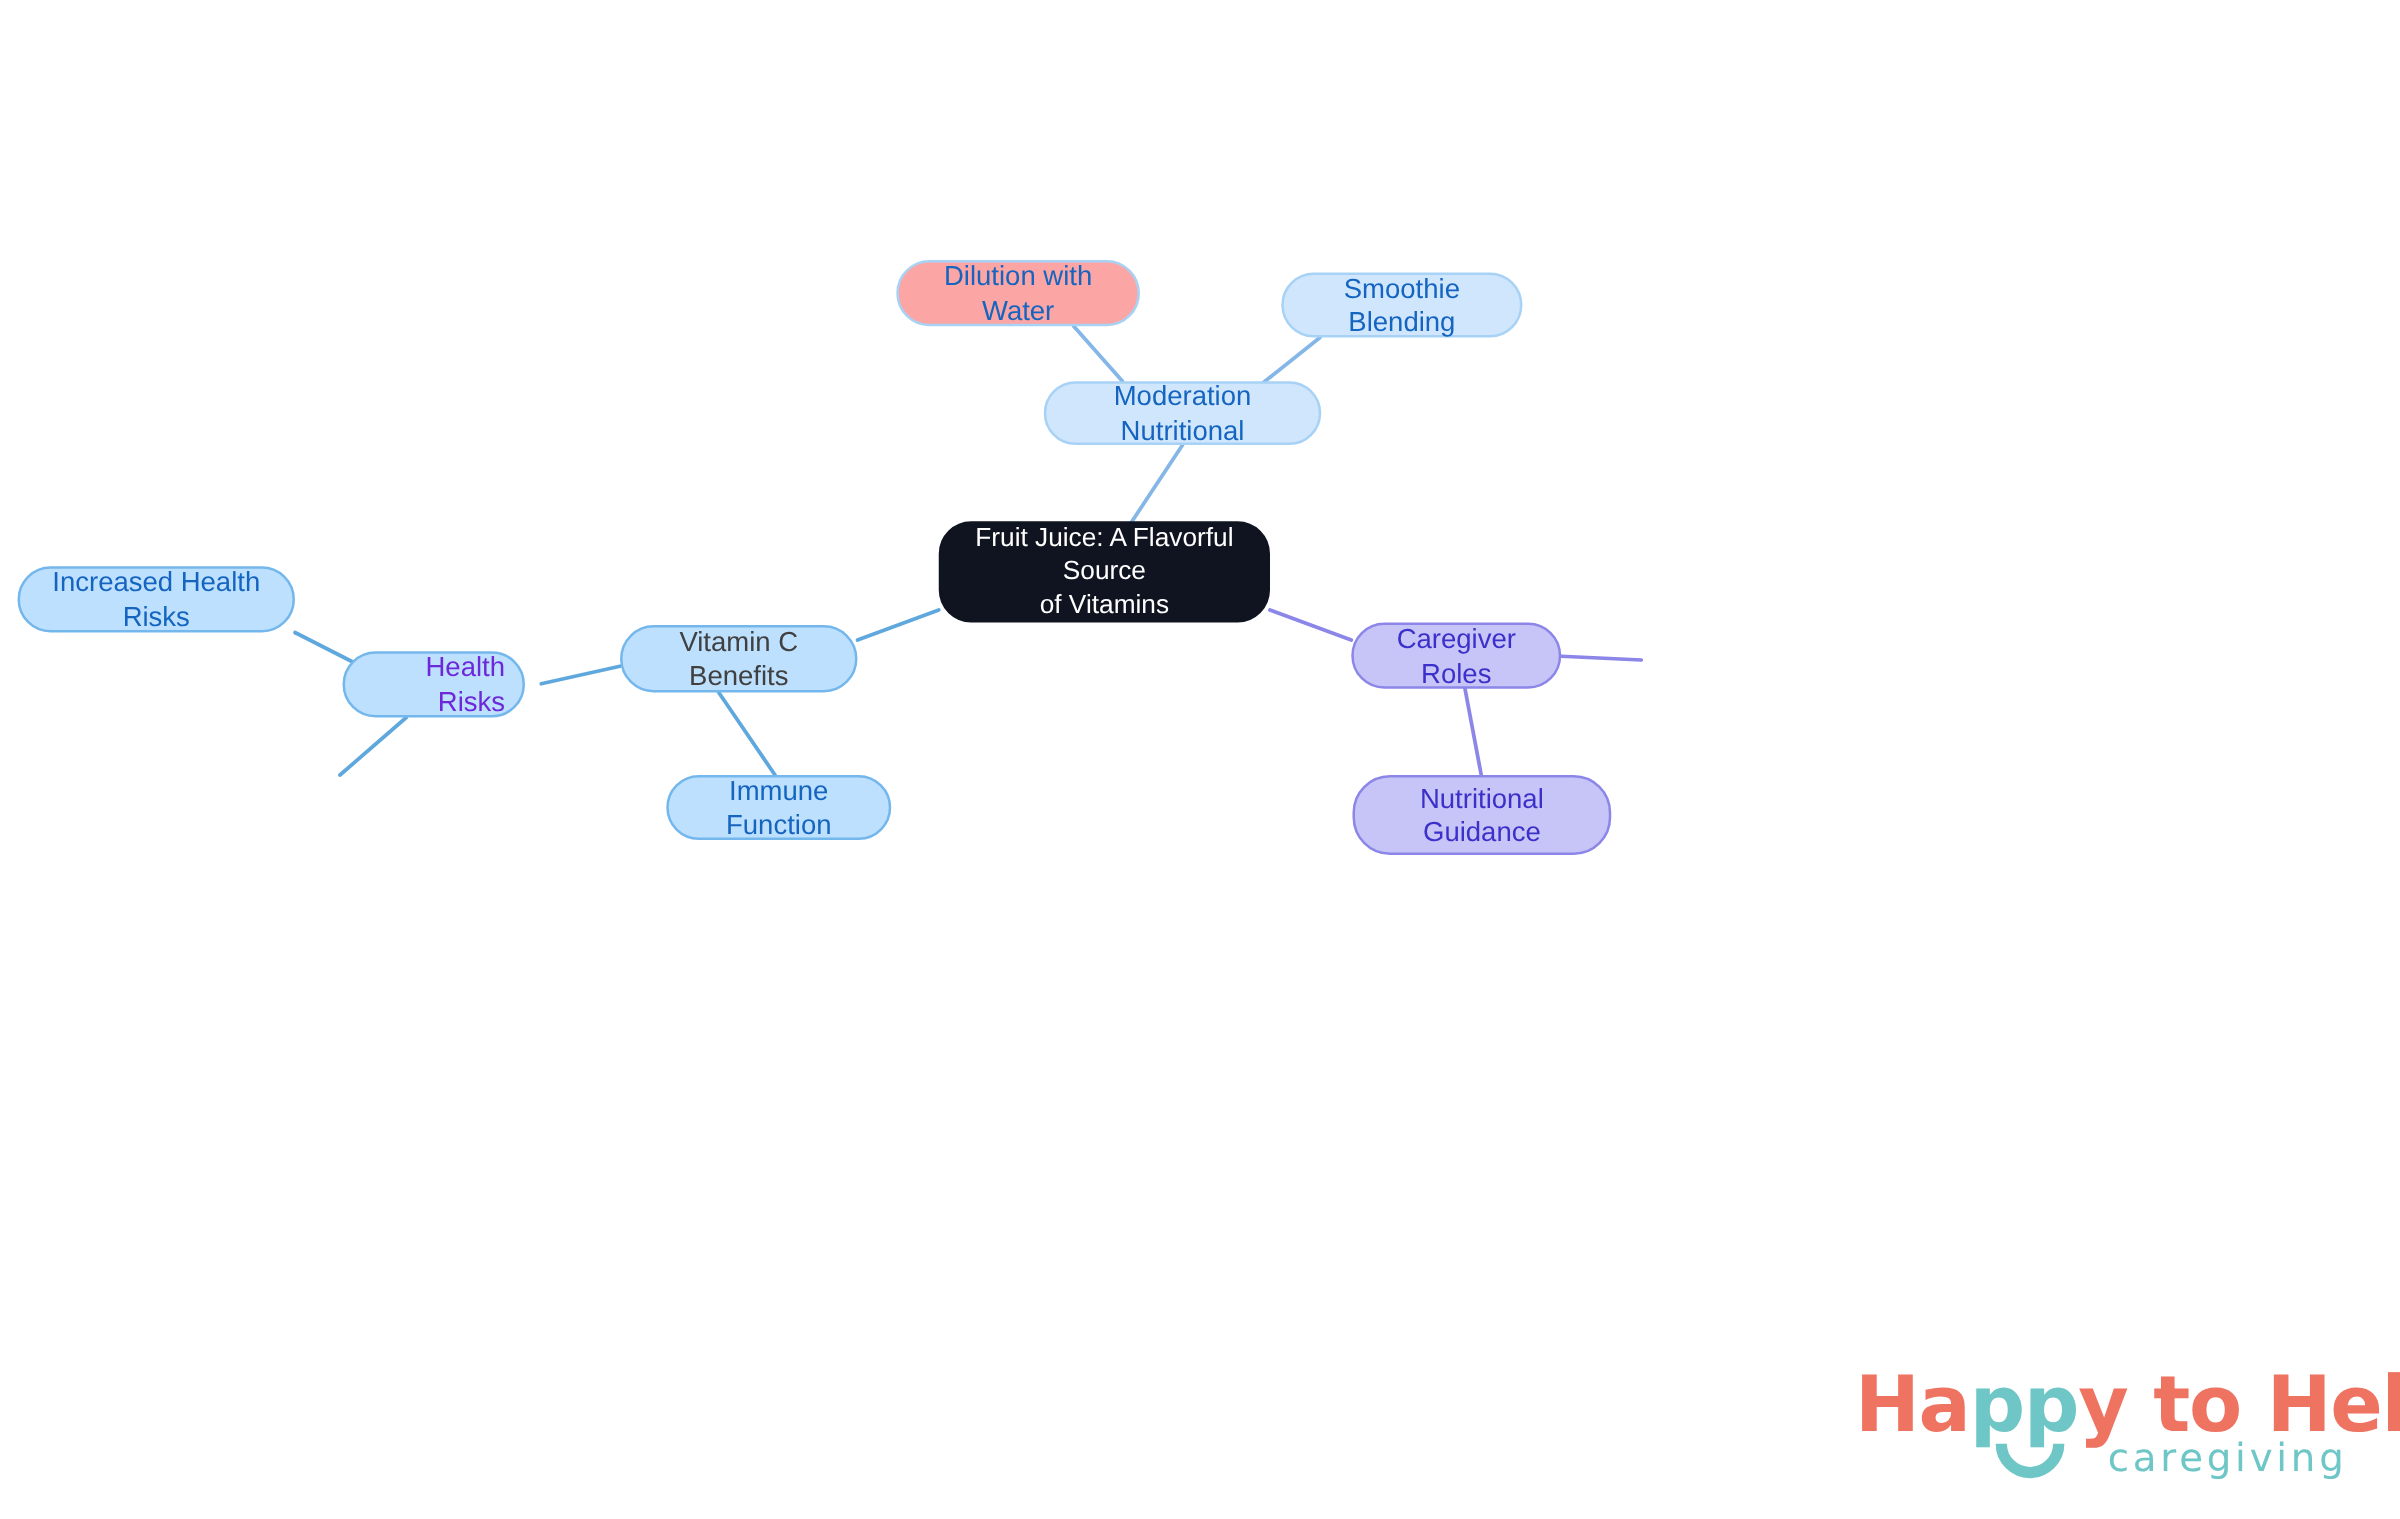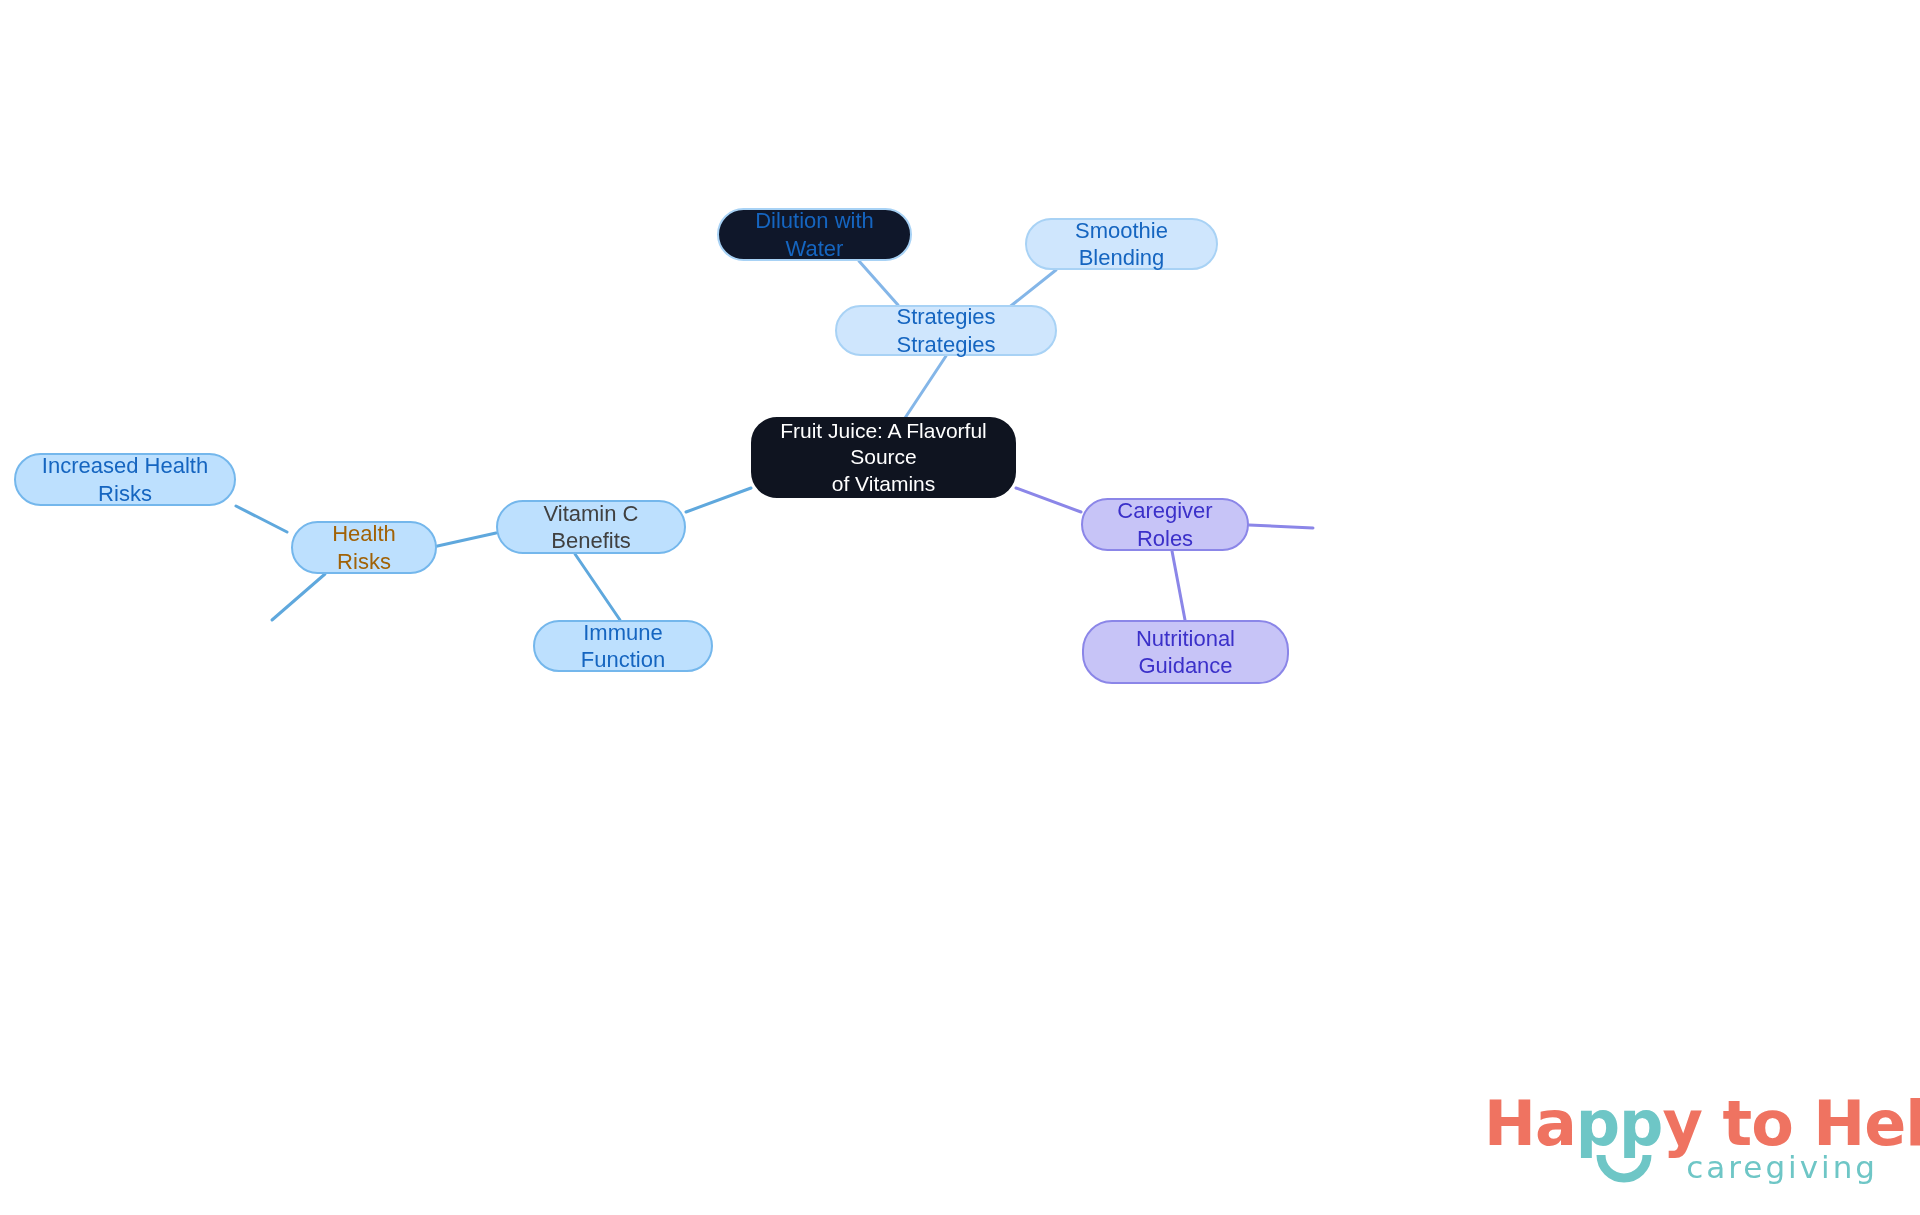--- a/index.html
+++ b/index.html
@@ -123,26 +123,26 @@
       <line x1="575" y1="554" x2="620" y2="620" stroke="#5fa8dd" stroke-width="3" stroke-linecap="round"></line>
       <line x1="496" y1="533" x2="433" y2="547" stroke="#5fa8dd" stroke-width="3" stroke-linecap="round"></line>
       <line x1="287" y1="532" x2="236" y2="506" stroke="#5fa8dd" stroke-width="3" stroke-linecap="round"></line>
       <line x1="325" y1="574" x2="272" y2="620" stroke="#5fa8dd" stroke-width="3" stroke-linecap="round"></line>
       <line x1="1016" y1="488" x2="1081" y2="512" stroke="#8b86e8" stroke-width="3" stroke-linecap="round"></line>
       <line x1="1249" y1="525" x2="1313" y2="528" stroke="#8b86e8" stroke-width="3" stroke-linecap="round"></line>
       <line x1="1172" y1="551" x2="1185" y2="620" stroke="#8b86e8" stroke-width="3" stroke-linecap="round"></line>
     </svg>
 <div class="node node-root" style="left: 751px; top: 417px; width: 265px; height: 81px; background: rgb(15, 20, 32); color: rgb(255, 255, 255);"><span>Fruit Juice: A Flavorful Source
 of Vitamins</span></div>
-    <div class="node node-l1-lightblue" style="left: 835px; top: 305px; width: 222px; height: 51px; background: rgb(207, 230, 253); border-color: rgb(168, 210, 245); color: rgb(21, 101, 192);"><span>Strategies Strategies</span></div>
-    <div class="node node-l1-lightblue" style="left: 717px; top: 208px; width: 195px; height: 53px; background: #0f172a; border-color: rgb(168, 210, 245); color: rgb(21, 101, 192);"><span>Dilution with Water</span></div>
+    <div class="node node-l1-lightblue" style="left: 835px; top: 305px; width: 222px; height: 51px; background: rgb(207, 230, 253); border-color: rgb(168, 210, 245); color: rgb(21, 101, 192);"><span>Moderation Nutritional</span></div>
+    <div class="node node-l1-lightblue" style="left: 717px; top: 208px; width: 195px; height: 53px; background: #fca5a5; border-color: rgb(168, 210, 245); color: rgb(21, 101, 192);"><span>Dilution with Water</span></div>
     <div class="node node-l1-lightblue" style="left: 1025px; top: 218px; width: 193px; height: 52px; background: rgb(207, 230, 253); border-color: rgb(168, 210, 245); color: rgb(21, 101, 192);"><span>Smoothie Blending</span></div>
     <div class="node node-l1-blue" style="left: 496px; top: 500px; width: 190px; height: 54px; background: rgb(189, 224, 254); border-color: rgb(116, 183, 236); color: #404040;"><span>Vitamin C Benefits</span></div>
     <div class="node node-l1-blue" style="left: 533px; top: 620px; width: 180px; height: 52px; background: rgb(189, 224, 254); border-color: rgb(116, 183, 236); color: rgb(21, 101, 192); align-items: center;"><span>Immune Function</span></div>
-    <div class="node node-l1-blue" style="left: 291px; top: 521px; width: 146px; height: 53px; background: rgb(189, 224, 254); border-color: rgb(116, 183, 236); color: #a16207;"><span>Health Risks</span></div>
+    <div class="node node-l1-blue" style="left: 274px; top: 521px; width: 146px; height: 53px; background: rgb(189, 224, 254); border-color: rgb(116, 183, 236); color: #6d28d9; text-align: right;"><span>Health Risks</span></div>
     <div class="node node-l1-blue" style="left: 14px; top: 453px; width: 222px; height: 53px; background: rgb(189, 224, 254); border-color: rgb(116, 183, 236); color: rgb(21, 101, 192);"><span>Increased Health Risks</span></div>
     <div class="node node-l1-purple" style="left: 1081px; top: 498px; width: 168px; height: 53px; background: rgb(199, 196, 247); border-color: rgb(139, 134, 232); color: rgb(59, 48, 201);"><span>Caregiver Roles</span></div>
     <div class="node node-l1-purple" style="left: 1082px; top: 620px; width: 207px; height: 64px; background: rgb(199, 196, 247); border-color: rgb(139, 134, 232); color: rgb(59, 48, 201);"><span>Nutritional Guidance</span></div>
   </div>
 
 <div id="logo">
   <div class="logo-main"><span>Ha</span><span class="logo-teal">pp</span><span>y to Help</span></div>
   <svg id="logo-smile" viewBox="0 0 56 34" xmlns="http://www.w3.org/2000/svg">
     <path d="M5 2 A 23 23 0 0 0 51 2" fill="none" stroke="#6ec6c6" stroke-width="9" stroke-linecap="butt"></path>
   </svg>

